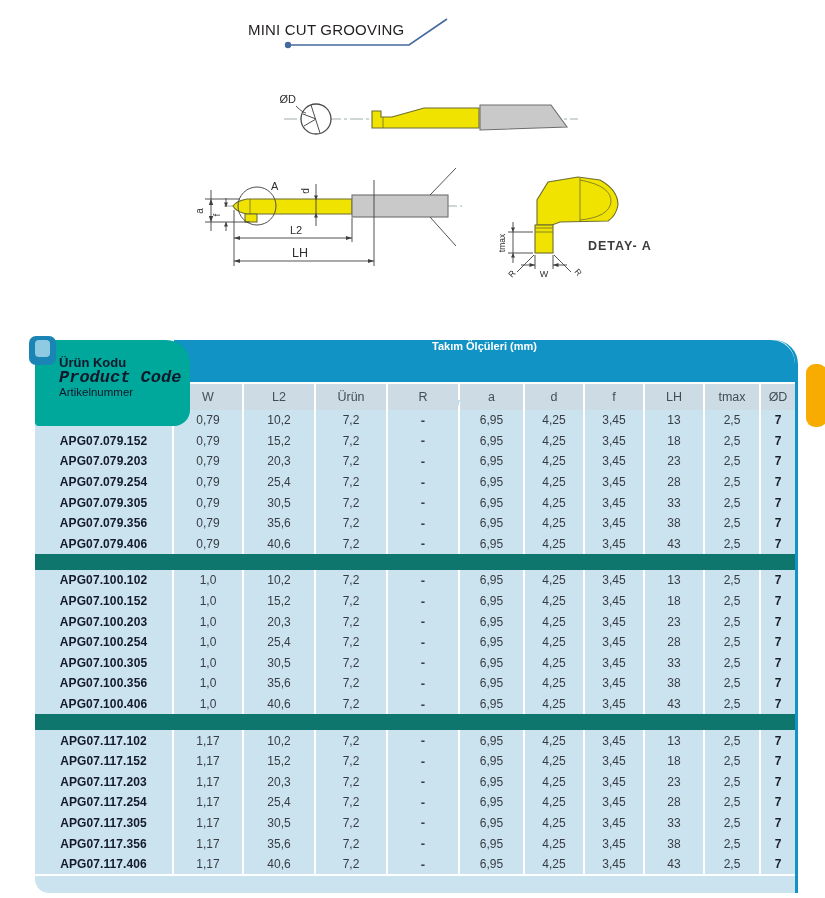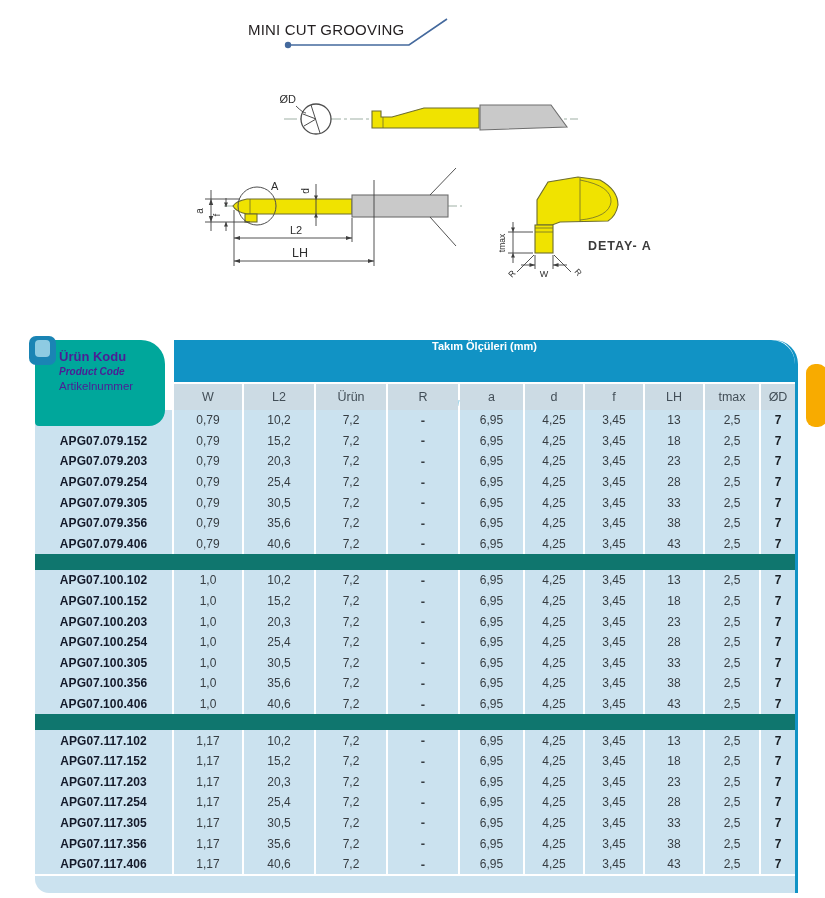--- a/index.html
+++ b/index.html
@@ -31,27 +31,27 @@
   }
   #bookmark{
     position:absolute;left:-6px;top:-4px;width:27px;height:29px;
     background:#1a84b4;border-radius:7px;z-index:6;
   }
   #bookmark .inner{
     position:absolute;left:6px;top:4px;width:15px;height:17px;
     background:#8ecbe2;border-radius:4px;
   }
   #productHead{
-    position:absolute;left:0;top:0;width:130px;height:86px;z-index:4;
-    background:#00a79b;color:#4c1d95;
+    position:absolute;left:0;top:0;width:155px;height:86px;z-index:4;
+    background:#00a79b;color:#0f172a;
     border-radius:10px 24px 16px 4px;
-    padding:9px 0 0 24px;box-sizing:border-box;
+    padding:15px 0 0 24px;box-sizing:border-box;
   }
   #productHead .l1{font-size:13px;font-weight:bold;line-height:15px;}
-  #productHead .l2{font-size:10px;font-weight:bold;font-style:italic;line-height:15px;}
+  #productHead .l2{font-size:17px;font-weight:bold;font-style:italic;line-height:15px;font-family:Liberation Mono, monospace;}
   #productHead .l3{font-size:11.5px;line-height:15px;}
   #dimHeadArea{margin-left:139px;}
   #dimBand{
     height:42px;background:#1193c5;border-radius:0 24px 0 0;
     display:flex;flex-direction:column;justify-content:flex-start;align-items:center;
     color:#fff;
     gap:44px;
   }
   #dimBand .b1{font-size:11px;font-weight:bold;line-height:13px;}
   #dimBand .b2{font-size:10px;font-style:italic;line-height:12px;color:#9fd4e8;}

